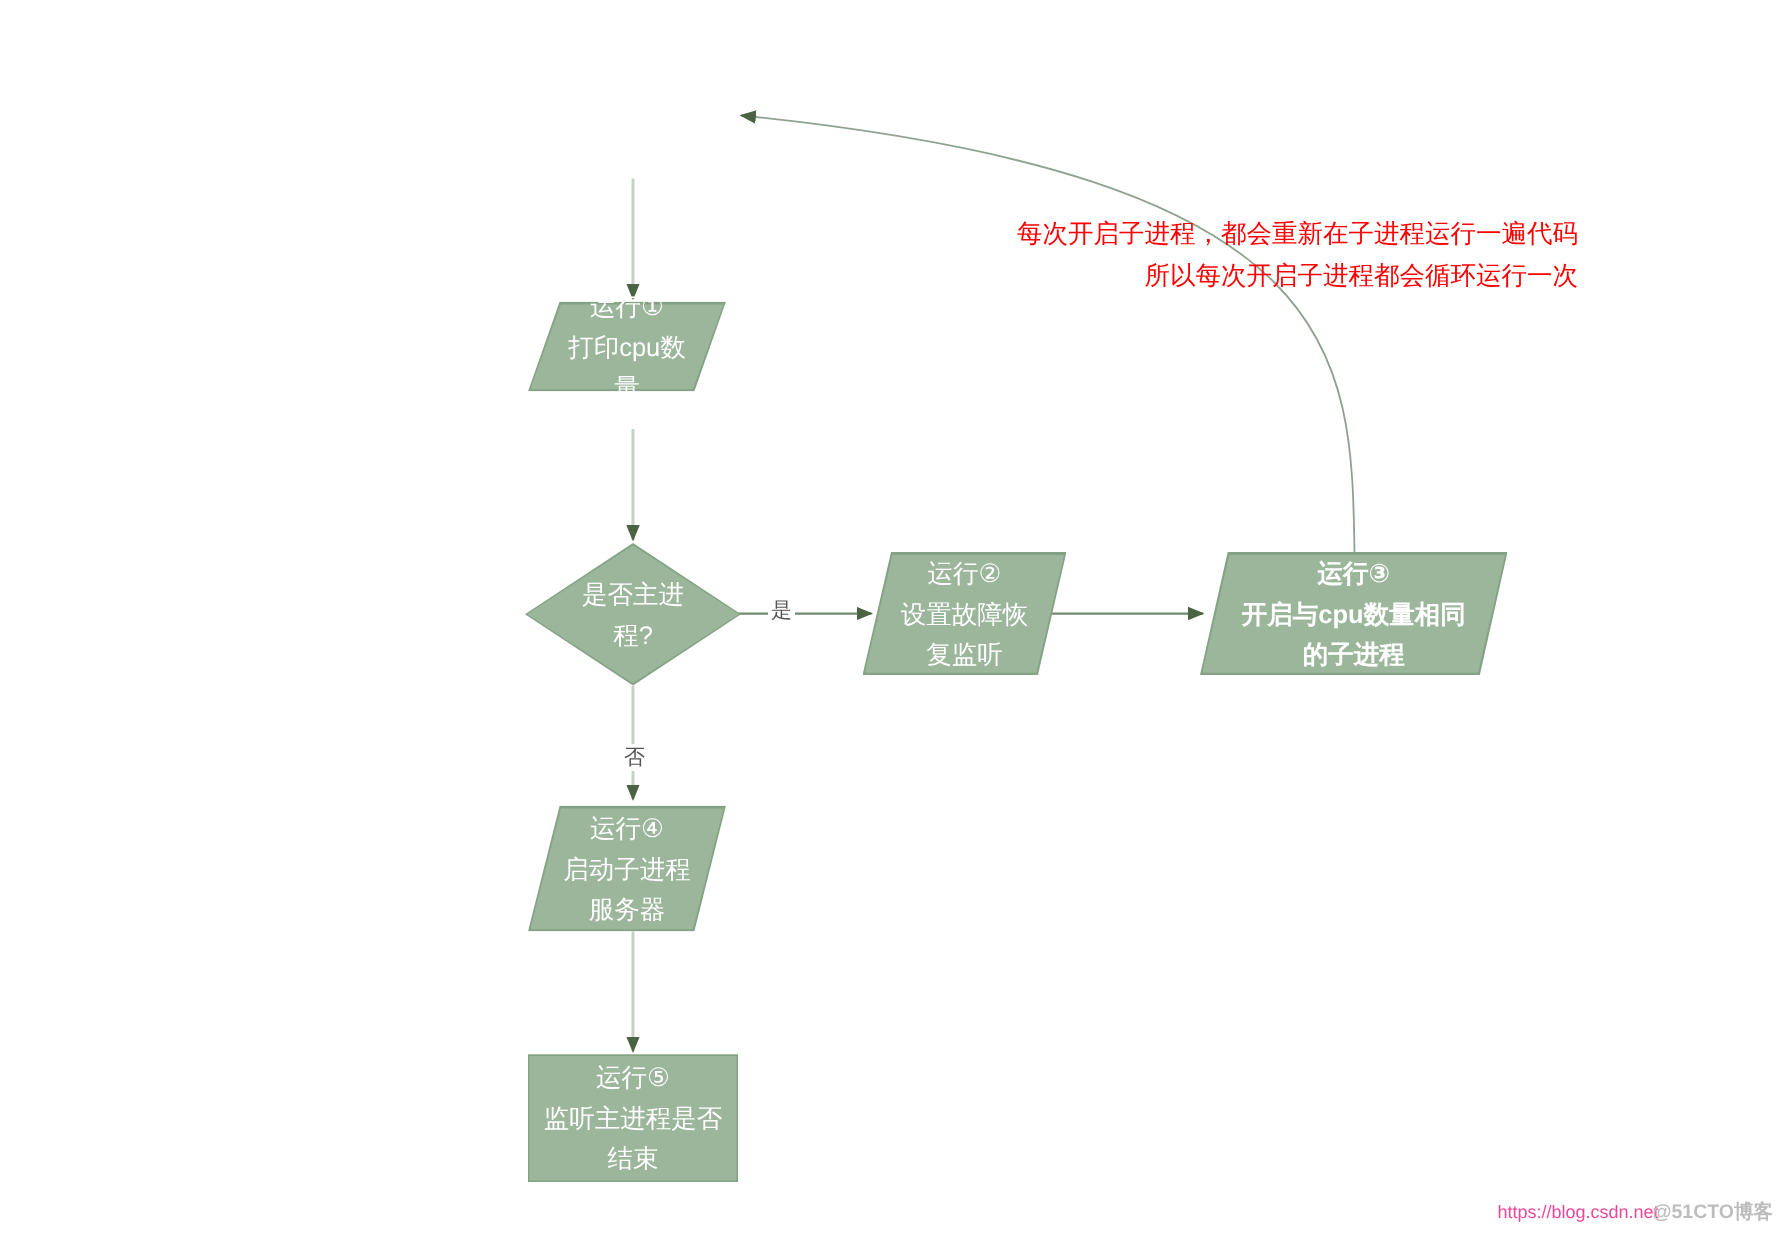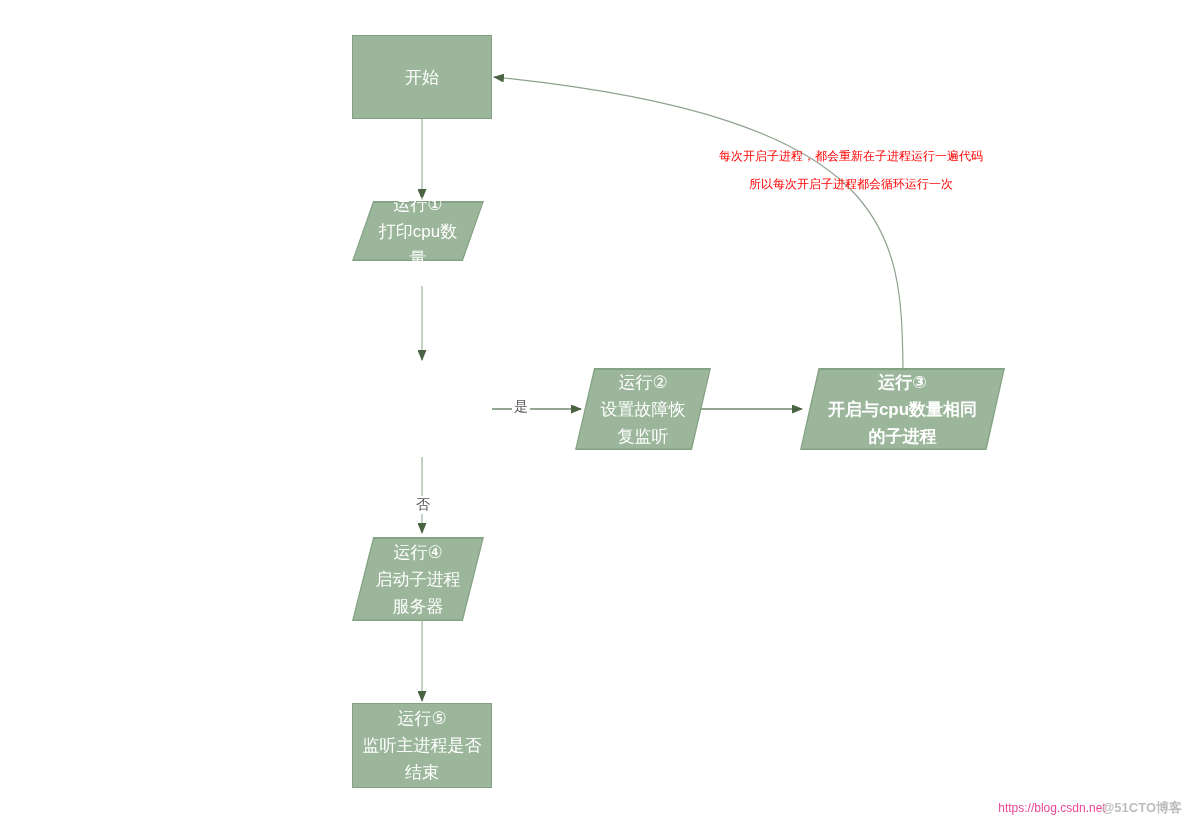--- a/index.html
+++ b/index.html
@@ -40,21 +40,21 @@
   .edge-label {
     position:absolute; transform:translate(-50%,-50%); background:#ffffff;
     padding:0 2px; font-size:14px; color:#555555; z-index:3;
   }
   .el-yes { left:521px; top:407px; }
   .el-no  { left:423px; top:505px; }
 
   
   .annotation {
     position:absolute; left:650px; top:142px; width:402px; z-index:4;
-    color:#ff0000; font-size:12px; line-height:28px; text-align:center;
+    color:#ff0000; font-size:17px; line-height:28px; text-align:right;
     white-space:pre-line;
   }
 
   
   .watermark {
     position:absolute; right:2px; bottom:5px; z-index:5; white-space:nowrap;
   }
   .wm-url   { color:#ec4899; font-size:12px; }
   .wm-badge { color:#bdbdbd; font-size:13px; font-weight:bold; margin-left:-4px; }
 </style>
@@ -74,32 +74,35 @@
     <path d="M422 286 V360" fill="none" stroke="#c6d2c6" stroke-width="2" marker-end="url(#arrow)"></path>
     <path d="M422 457 V533" fill="none" stroke="#c6d2c6" stroke-width="2" marker-end="url(#arrow)"></path>
     <path d="M422 621 V701" fill="none" stroke="#c6d2c6" stroke-width="2" marker-end="url(#arrow)"></path>
 
     <path d="M492 409 H581" fill="none" stroke="#6f8a6f" stroke-width="1.5" marker-end="url(#arrow)"></path>
     <path d="M701 409 H802" fill="none" stroke="#6f8a6f" stroke-width="1.5" marker-end="url(#arrow)"></path>
 
     <path d="M903 368 C901 235 898 118 494 77" fill="none" stroke="#8fa28f" stroke-width="1.2" marker-end="url(#arrow)"></path>
   </svg>
 
-  <div class="node rect n-start">
-    <div class="label">开始</div>
-  </div>
 
   <div class="node n-run1">
     <div class="shape-outer sk16"></div>
     <div class="shape-inner sk16"></div>
     <div class="label">运行①
 打印cpu数
 量</div>
   </div>
 
+  <div class="node n-decision">
+    <div class="shape-outer dia"></div>
+    <div class="shape-inner dia"></div>
+    <div class="label">是否主进
+程?</div>
+  </div>
 
   <div class="node n-run2">
     <div class="shape-outer sk14"></div>
     <div class="shape-inner sk14"></div>
     <div class="label">运行②
 设置故障恢
 复监听</div>
   </div>
 
   <div class="node n-run3">

